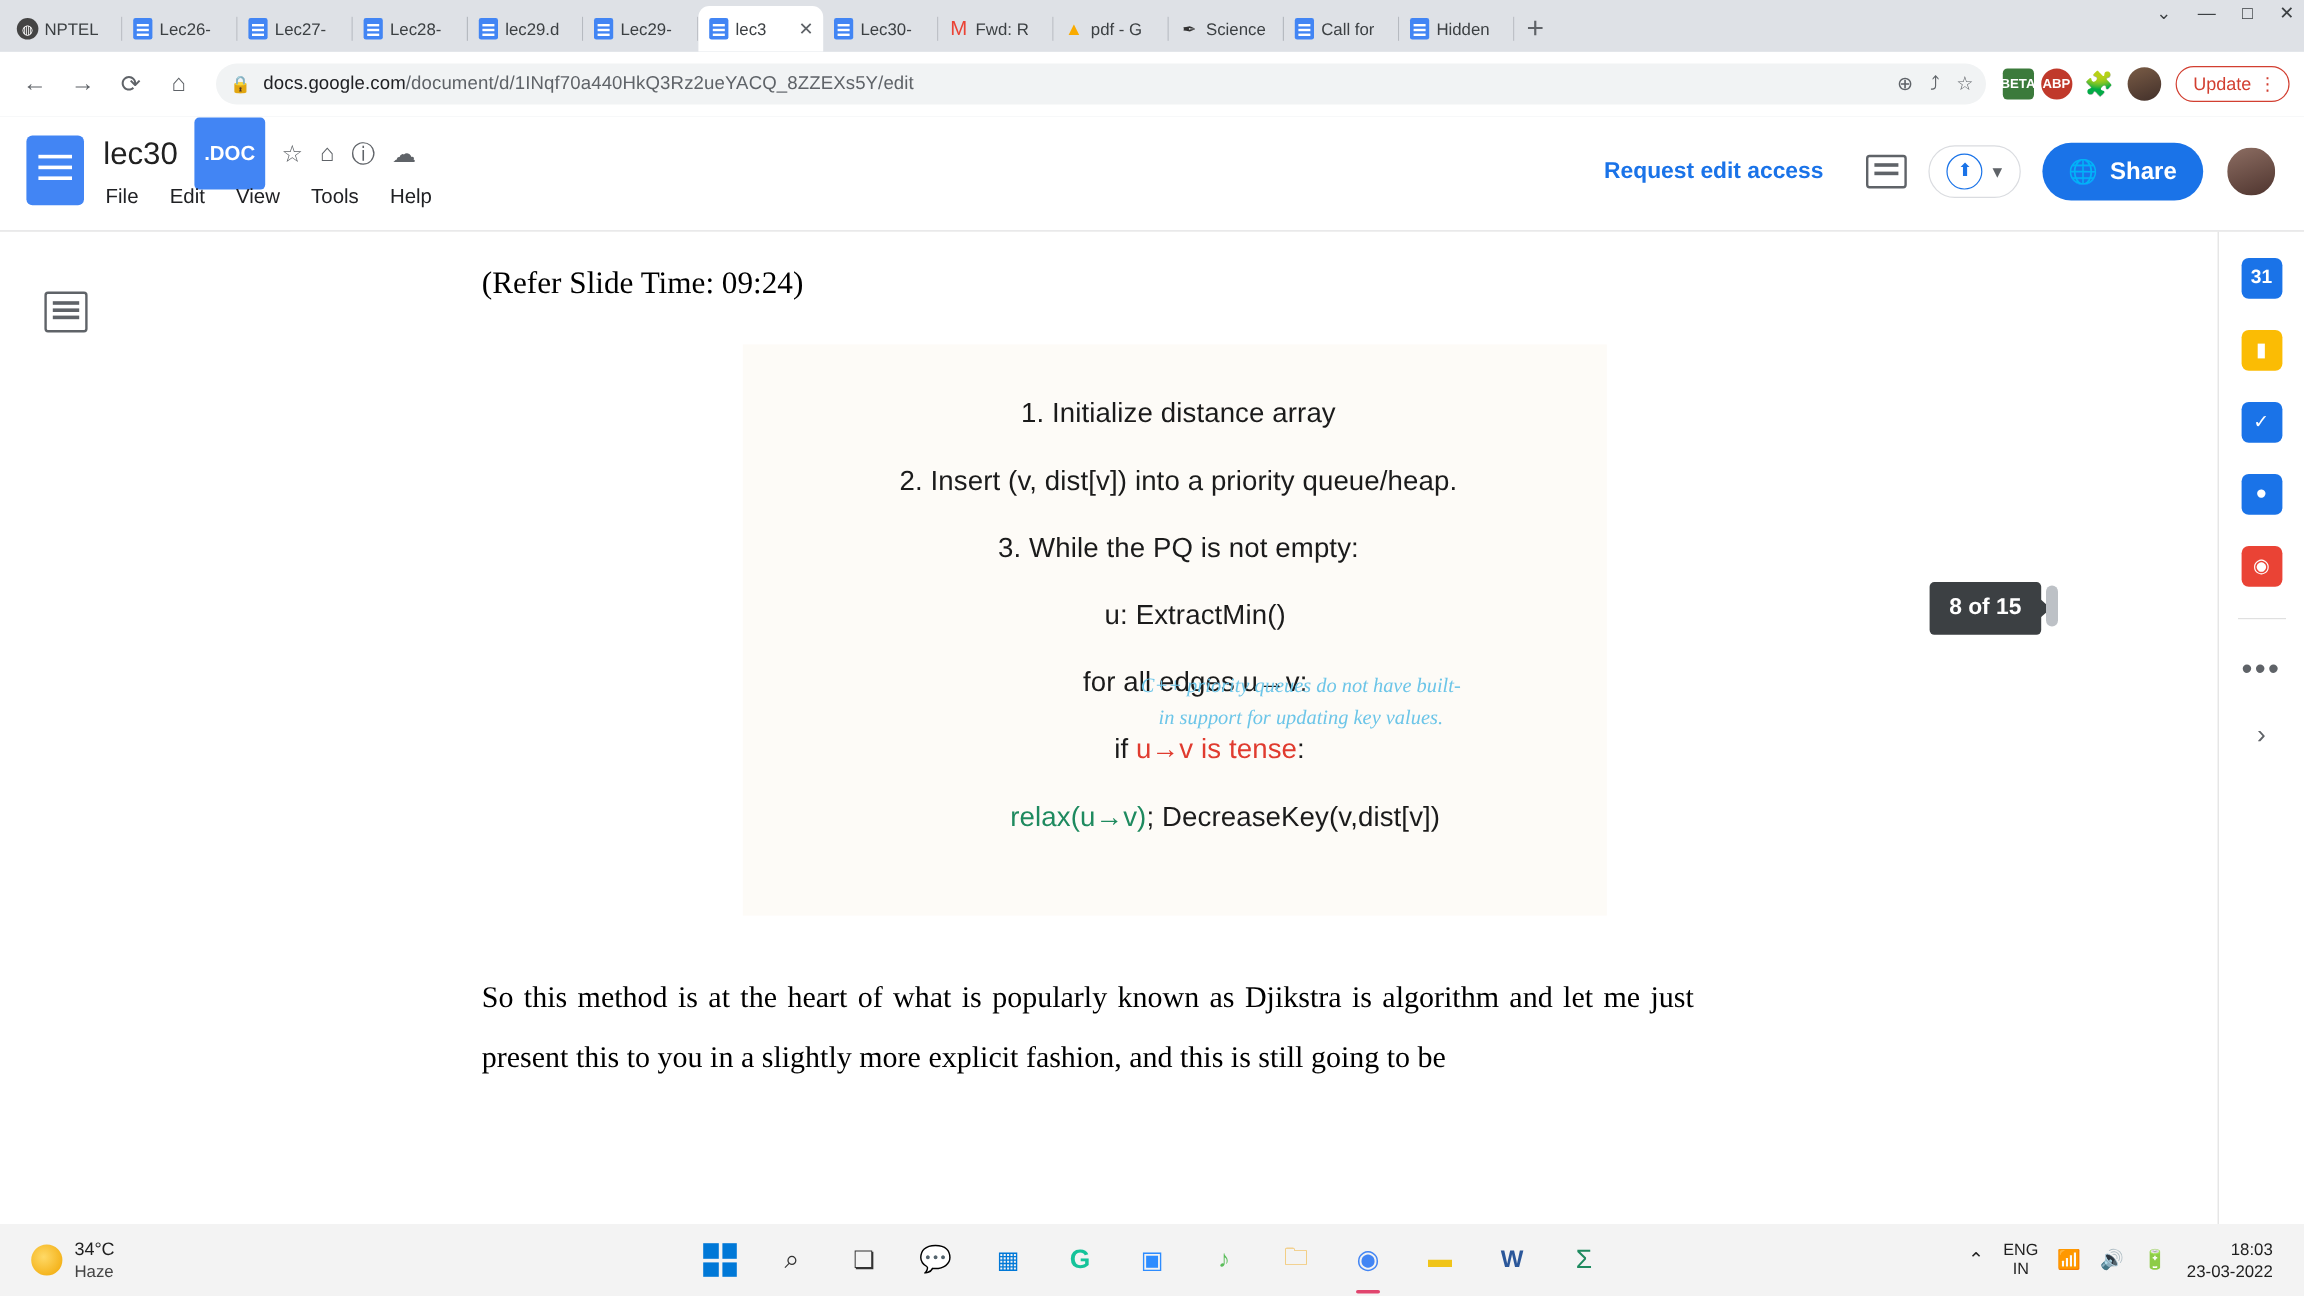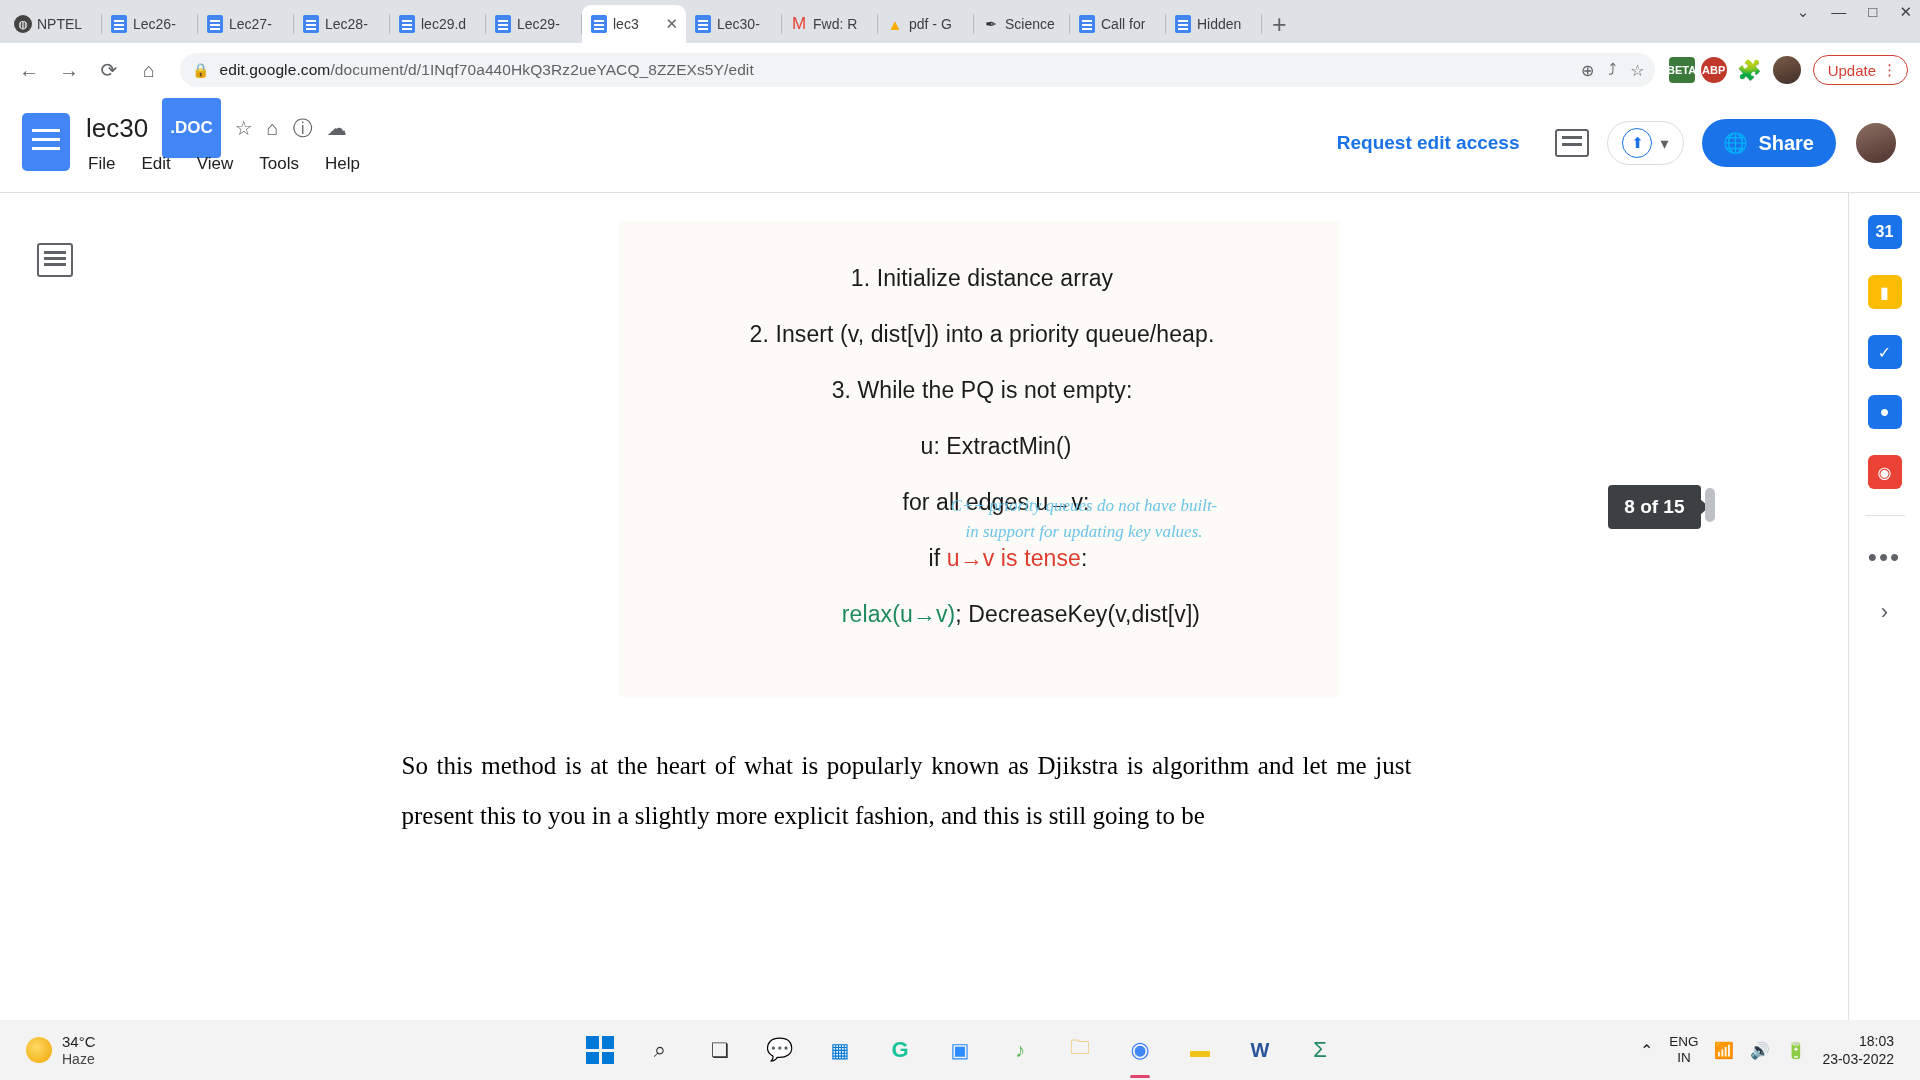--- a/index.html
+++ b/index.html
@@ -247,21 +247,21 @@
 
   <div class="toolbar">
     <div class="tbtn">←</div>
     <div class="tbtn">→</div>
     <div class="tbtn">⟳</div>
     <div class="tbtn">⌂</div>
 
     <div class="omnibox">
       <span style="font-size:14px;color:#5f6368;">🔒</span>
       <span class="urltext">
-        <span>edit.google.com</span><span class="dim">/document/d/1INqf70a440HkQ3Rz2ueYACQ_8ZZEXs5Y/edit</span>
+        <span>docs.google.com</span><span class="dim">/document/d/1INqf70a440HkQ3Rz2ueYACQ_8ZZEXs5Y/edit</span>
       </span>
       <span class="omni-right">
         <span>⊕</span>
         <span>⤴</span>
         <span>☆</span>
       </span>
     </div>
 
     <div class="ext" style="background:#3b7a3b;">BETA</div>
     <div class="ext" style="background:#c0392b;border-radius:50%;">ABP</div>
@@ -308,20 +308,21 @@
     </div>
   </div>
 
   <div class="appbody">
     <div class="leftrail">
       <div class="outline-ic"></div>
     </div>
 
     <div class="docarea">
       <div class="page">
+        <div class="slidetime">(Refer Slide Time: 09:24)</div>
 
         <div class="slide">
           <div class="sline">1. Initialize distance array</div>
           <div class="sline">2. Insert (v, dist[v]) into a priority queue/heap.</div>
           <div class="sline">3. While the PQ is not empty:</div>
           <div class="sline ind1">u: ExtractMin()</div>
           <div class="sline ind1">for all edges u→v:</div>
           <div class="sline ind2">
             <span>if </span><span class="red">u→v is tense</span><span>:</span>
           </div>

